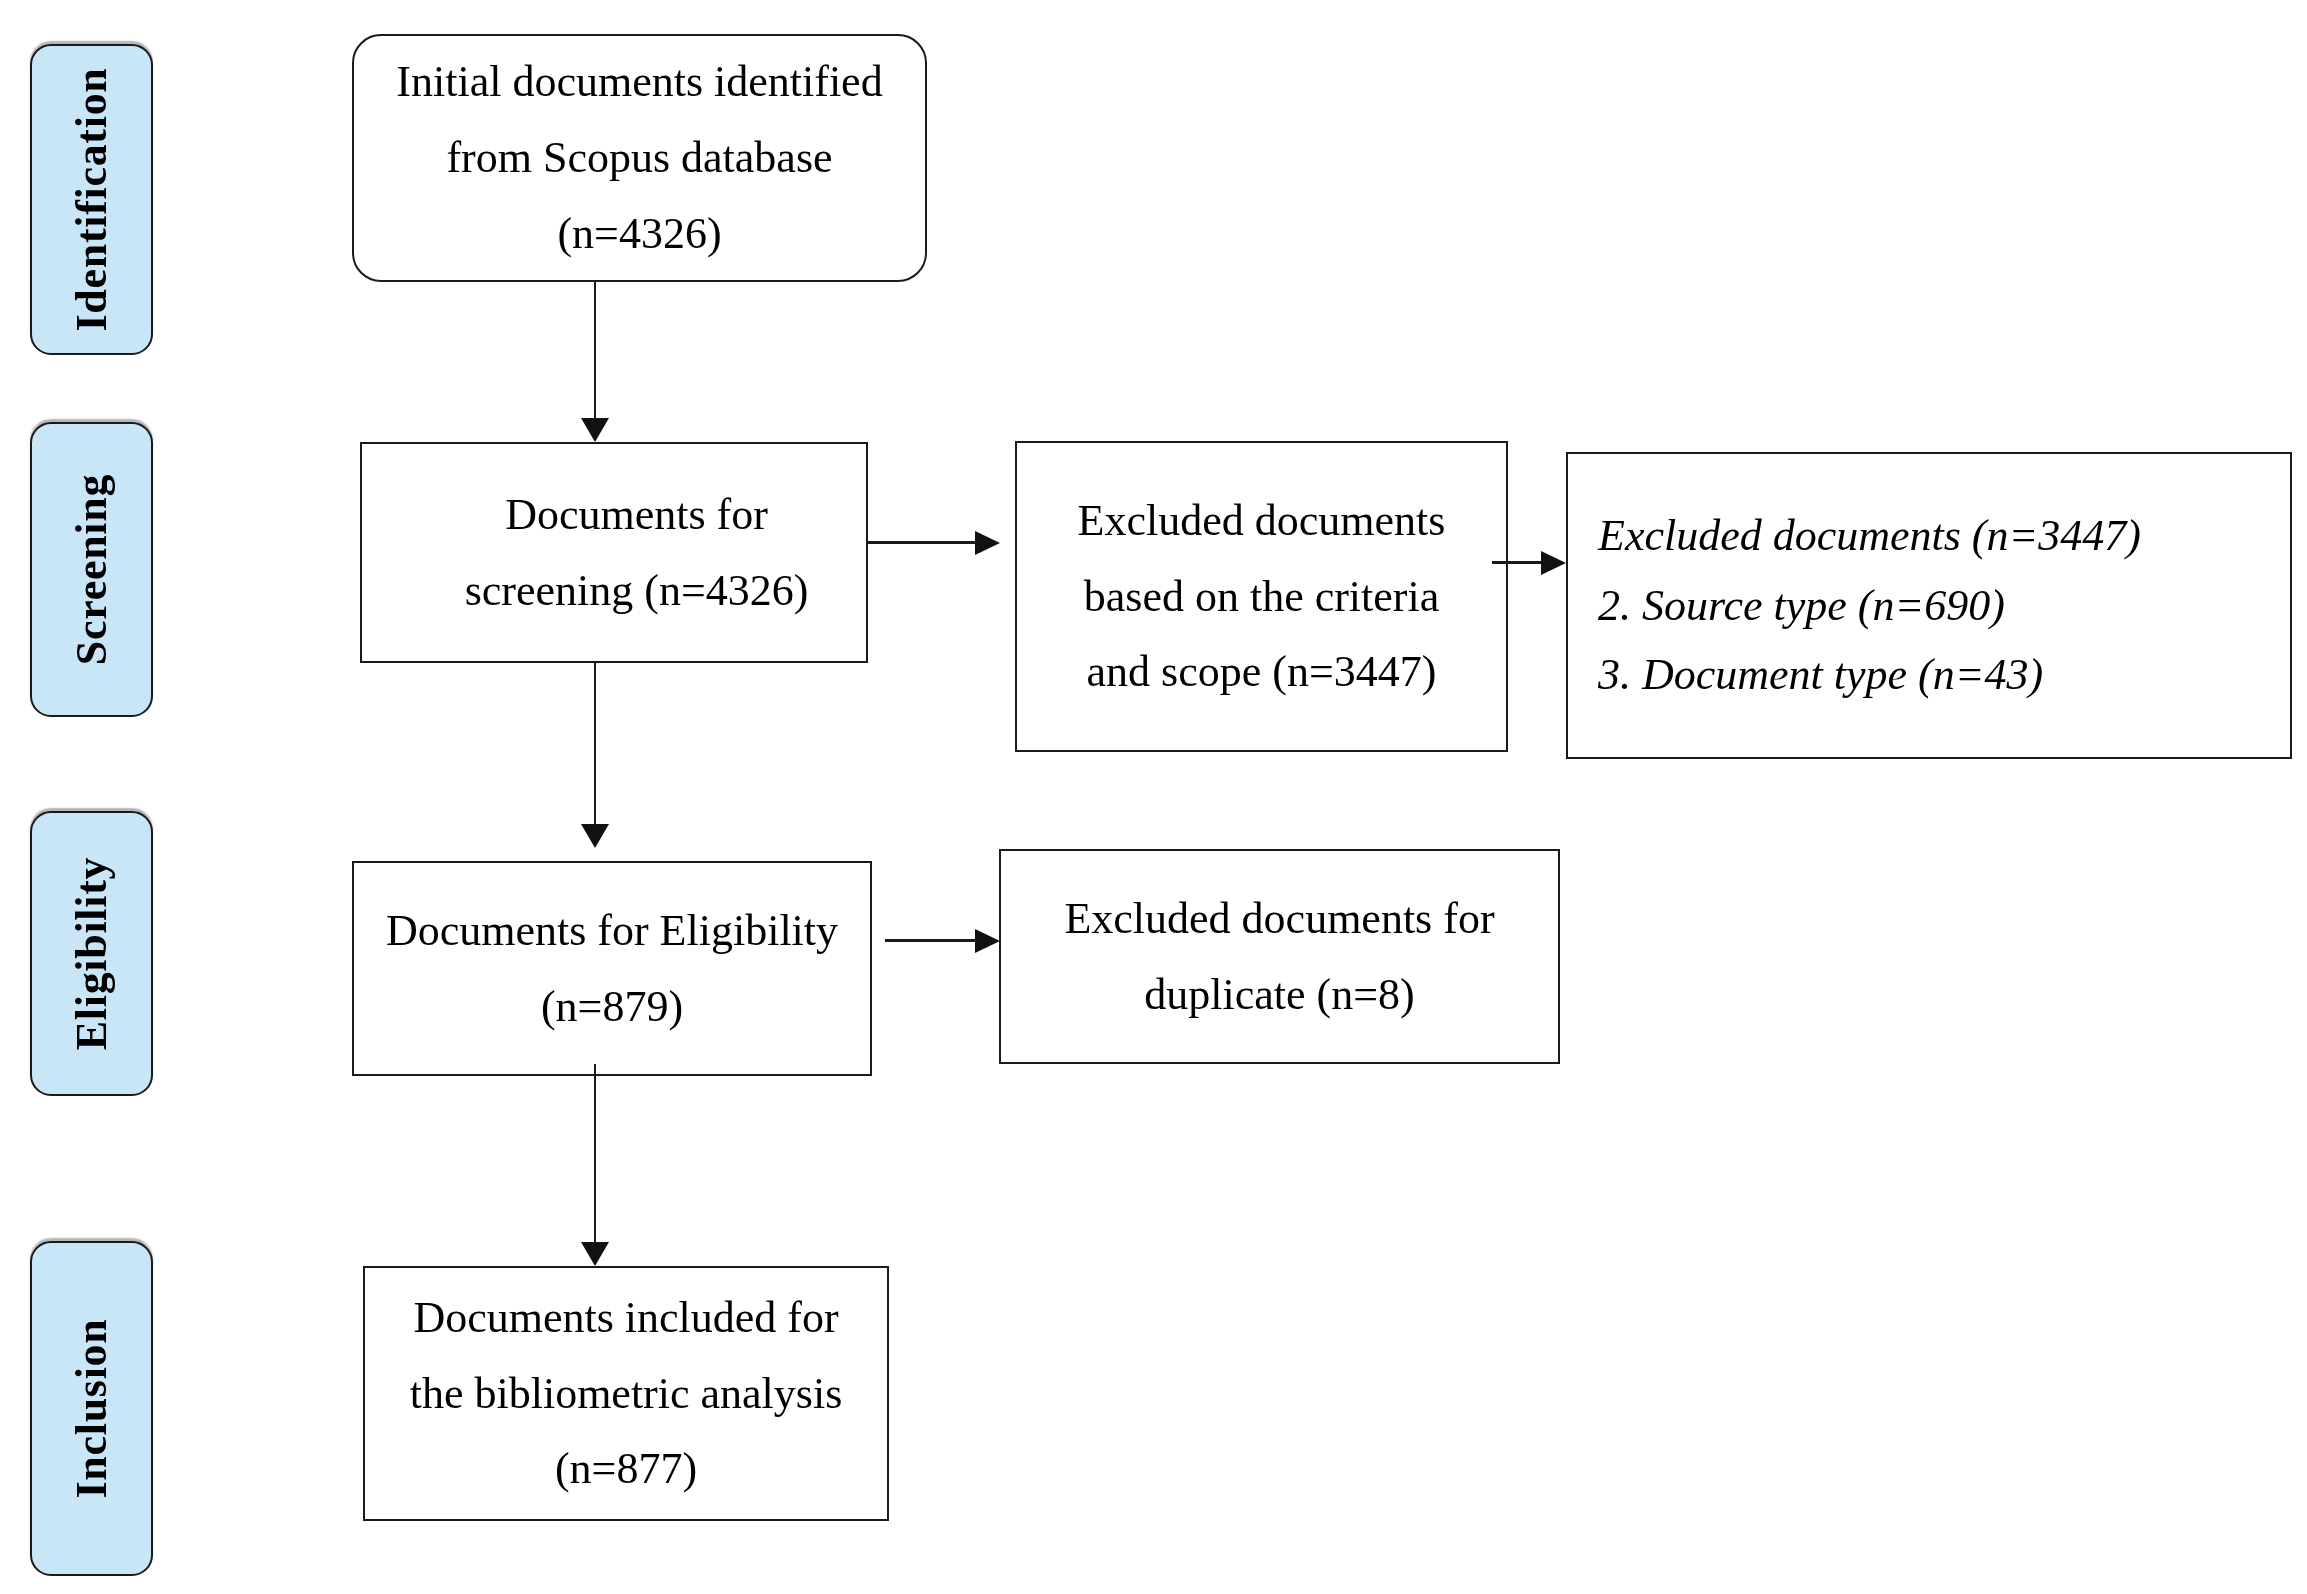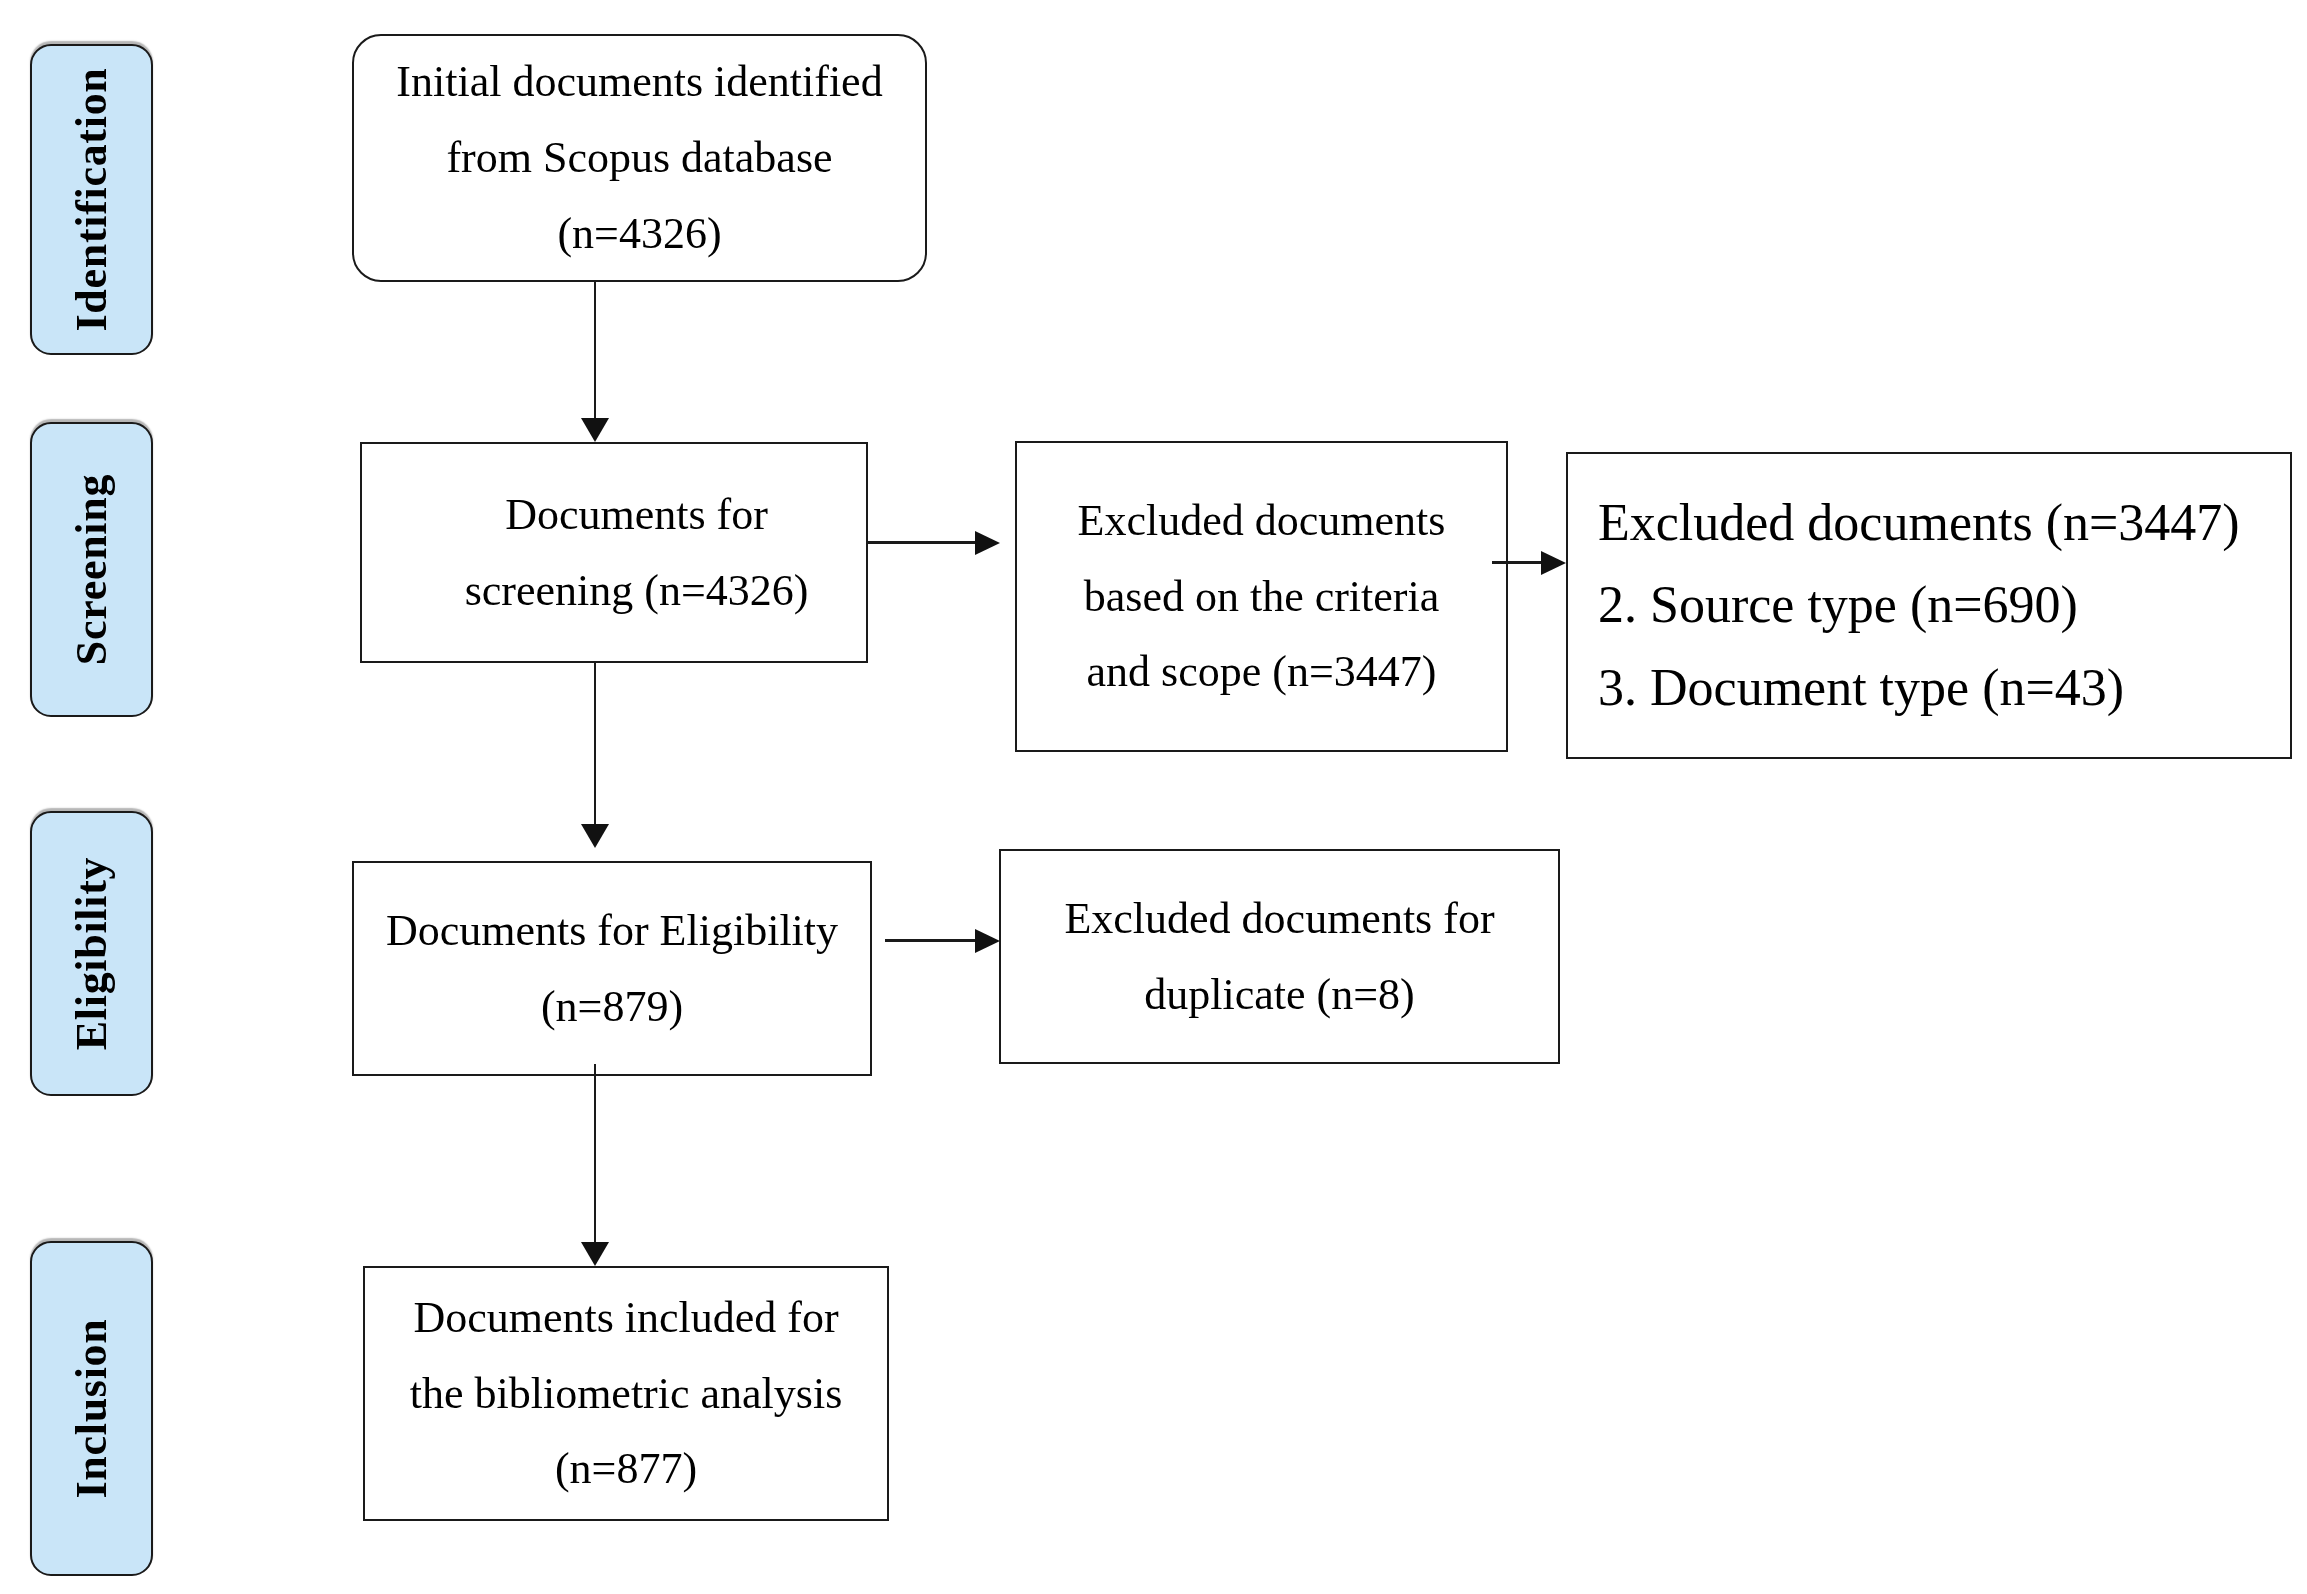--- a/index.html
+++ b/index.html
@@ -54,23 +54,24 @@
   }
   .box-list {
     display: flex;
     flex-direction: column;
     align-items: flex-start;
     justify-content: center;
     padding-left: 30px;
     padding-right: 14px;
   }
   .box-list .line {
-    font-size: 52px;
+    font-size: 44px;
     line-height: 1.58;
     text-align: center;
+    font-style: italic;
   }
   
   .arrow-v {
     position: absolute;
     width: 28px;
     display: flex;
     flex-direction: column;
     align-items: center;
   }
   .arrow-v .shaft {

